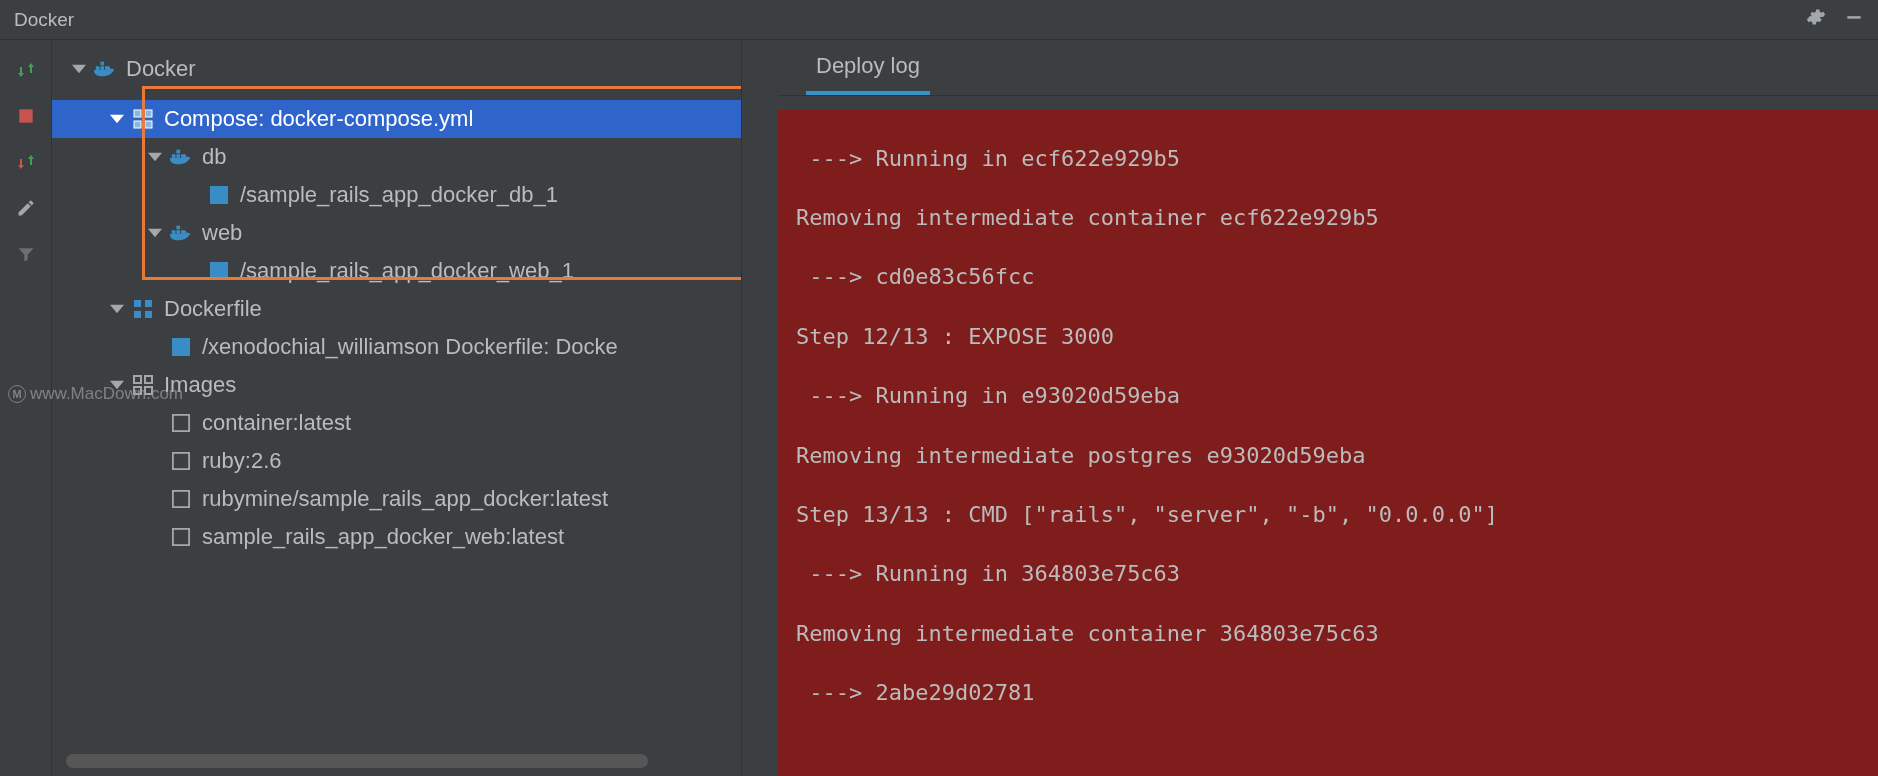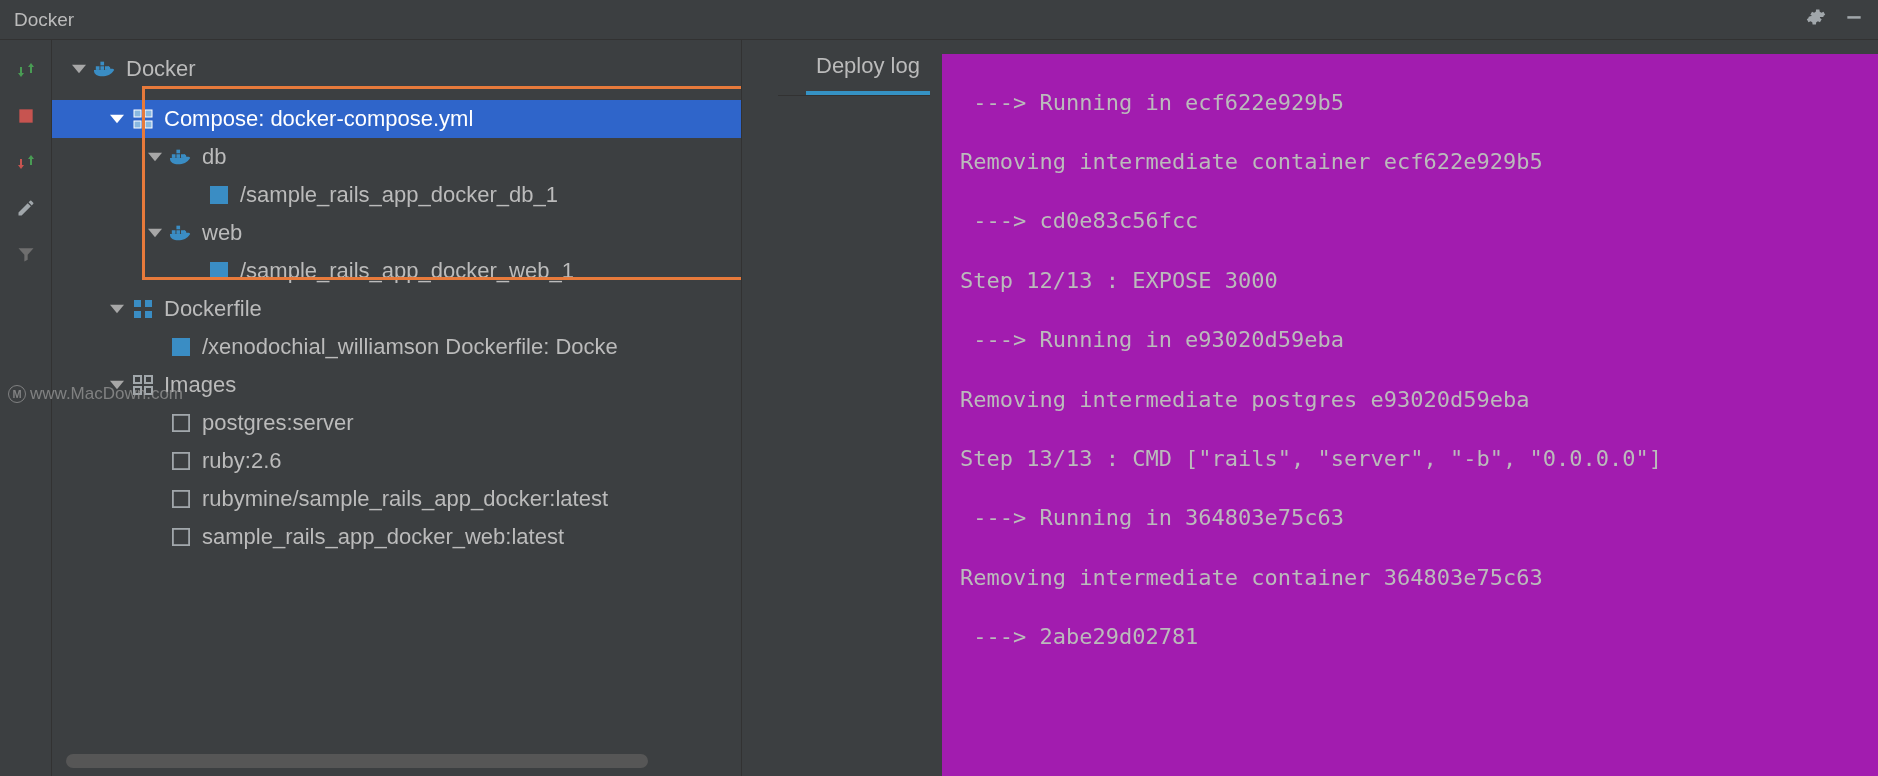--- a/index.html
+++ b/index.html
@@ -101,42 +101,42 @@
     border-radius: 7px;
     background: #565656;
     width: 88%;
   }
 
   
   .log-panel {
     flex: 1;
     background: #3c3f41;
     display: flex;
-    flex-direction: row;
+    flex-direction: column;
     overflow: hidden;
     padding-left: 36px;
   }
   .tabs-row {
     height: 56px;
     display:flex;
     align-items: flex-end;
     padding-left: 28px;
     border-bottom: 1px solid #323232;
   }
   .tab {
     padding: 0 10px 12px 10px;
     color: #bbbbbb;
     font-size: 22px;
     border-bottom: 4px solid #3592c4;
     cursor:pointer;
   }
   .log-body {
     flex: 1;
-    background: #a21caf;
-    margin: 14px 0 0 12px;
+    background: #7f1d1d;
+    margin: 14px 0 0 0;
     font-family: "Menlo", "Consolas", monospace;
     font-size: 22px;
     line-height: 1.35;
     color: #bbbbbb;
     padding: 4px 0 0 18px;
     white-space: pre;
     overflow: hidden;
     position: relative;
   }
   .log-line { display:block; }
@@ -363,21 +363,21 @@
         <span class="label">Images</span>
       </div>
 
       <div class="tree-row">
         <span class="indent" style="width:118px"></span>
         <span class="node-icon">
             <svg width="18" height="18" viewBox="0 0 10 10">
               <rect x="0" y="0" width="10" height="10" fill="none" stroke="#a1a7ab" stroke-width="2"></rect>
             </svg>
           </span>
-        <span class="label">postgres:server</span>
+        <span class="label">container:latest</span>
       </div>
       <div class="tree-row">
         <span class="indent" style="width:118px"></span>
         <span class="node-icon">
             <svg width="18" height="18" viewBox="0 0 10 10">
               <rect x="0" y="0" width="10" height="10" fill="none" stroke="#a1a7ab" stroke-width="2"></rect>
             </svg>
           </span>
         <span class="label">ruby:2.6</span>
       </div>

